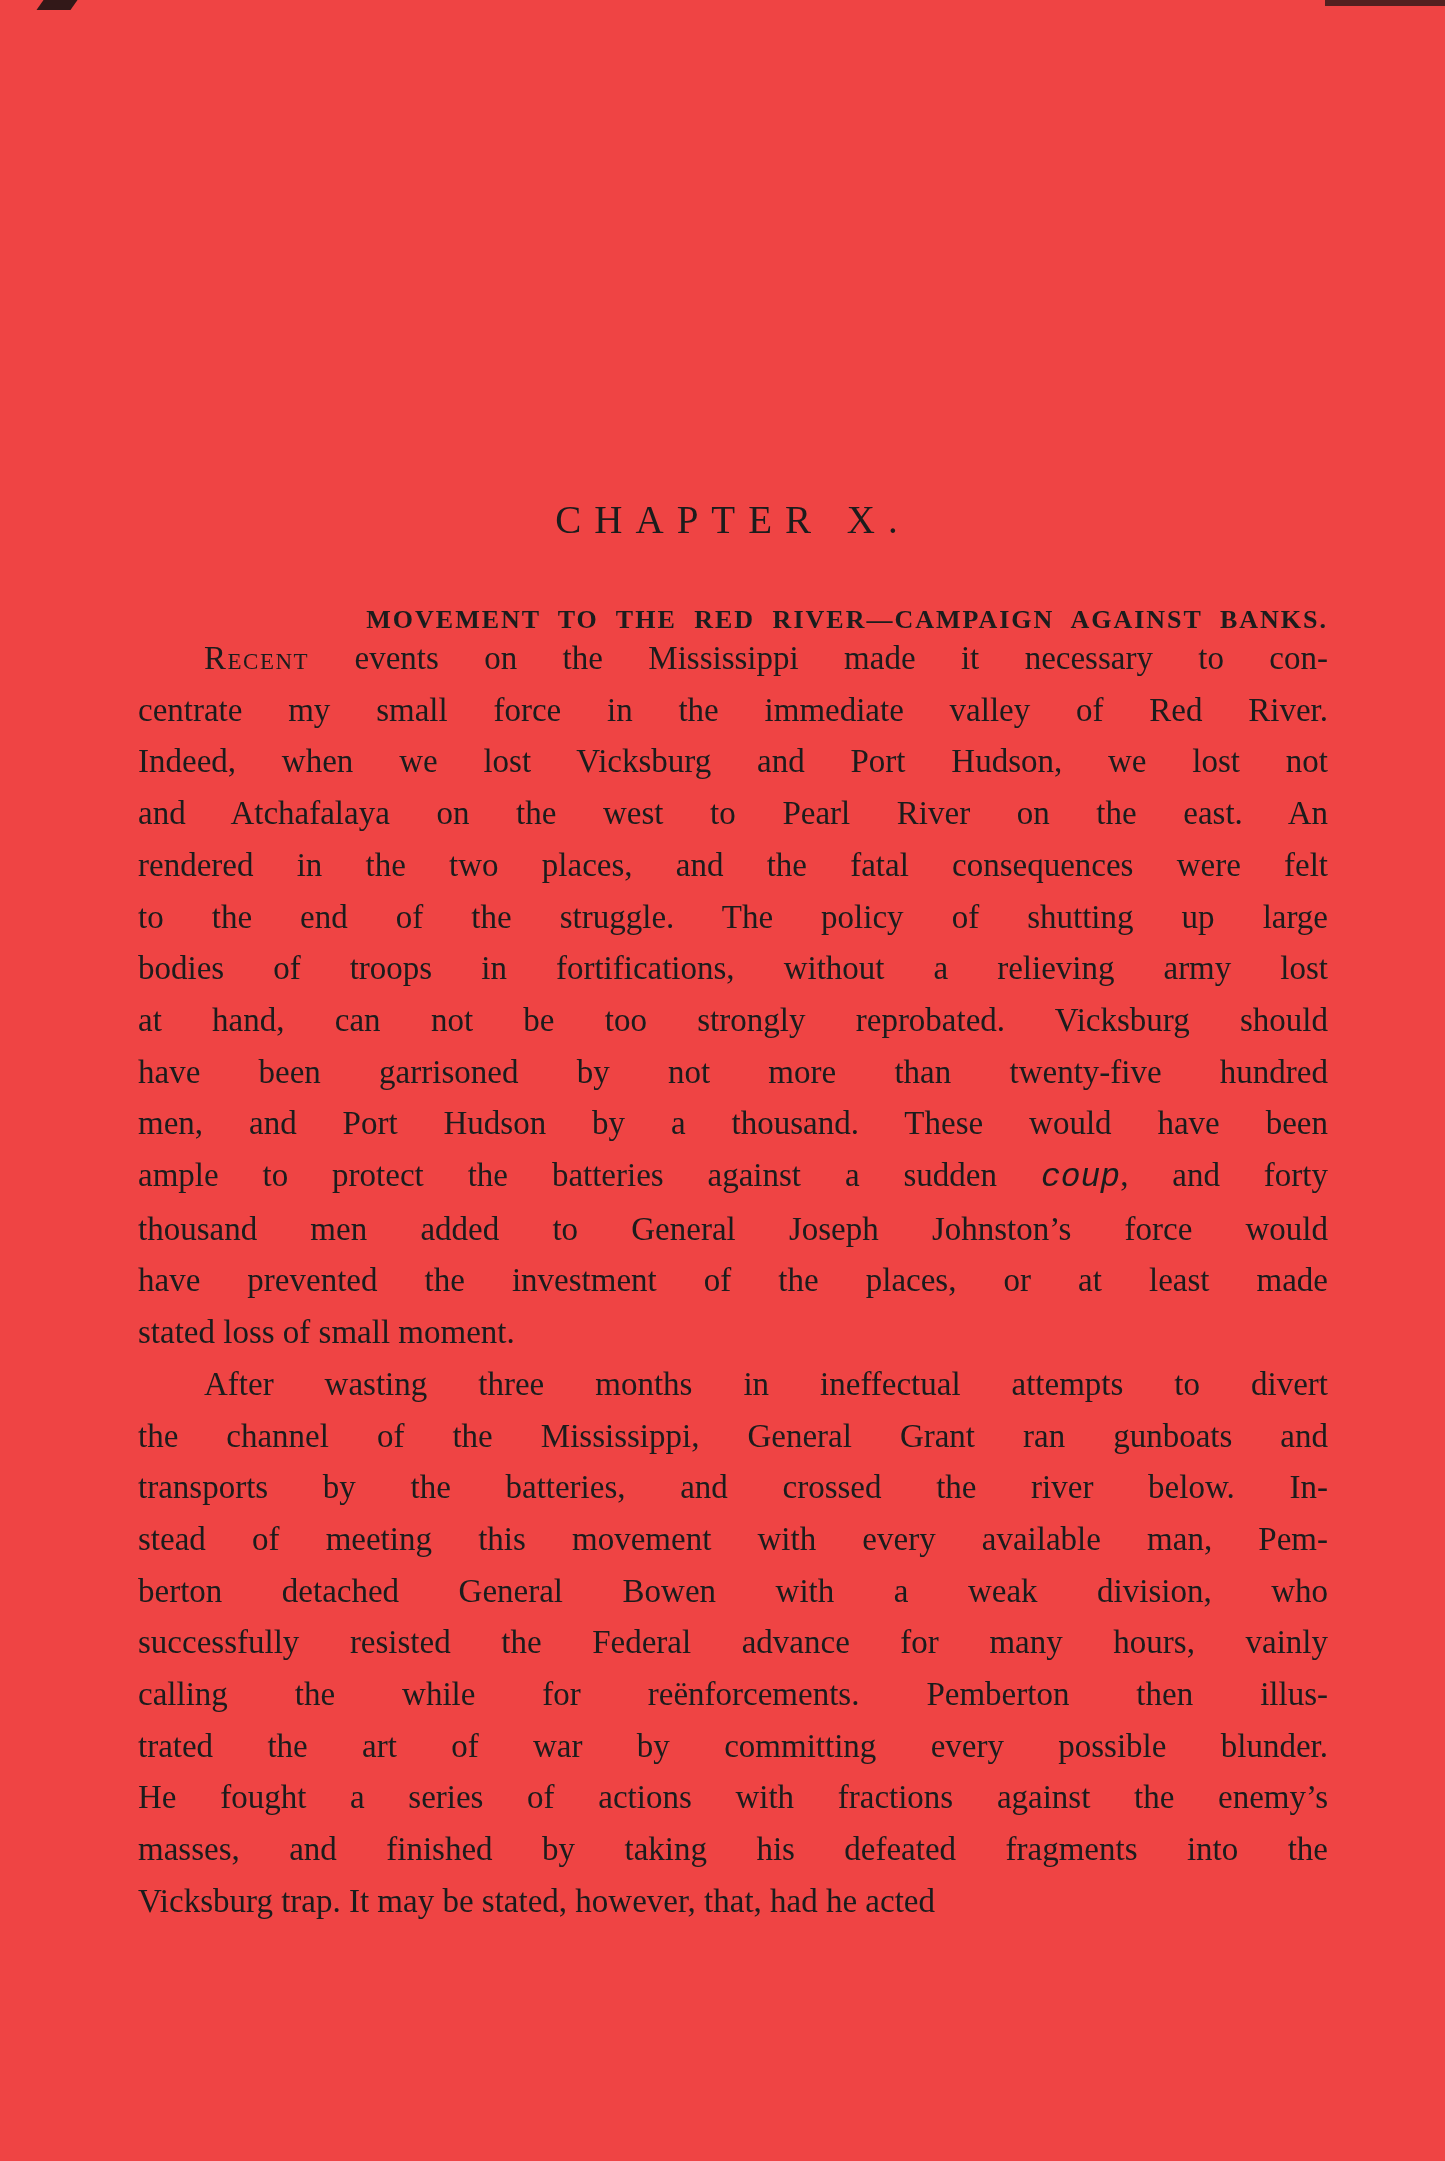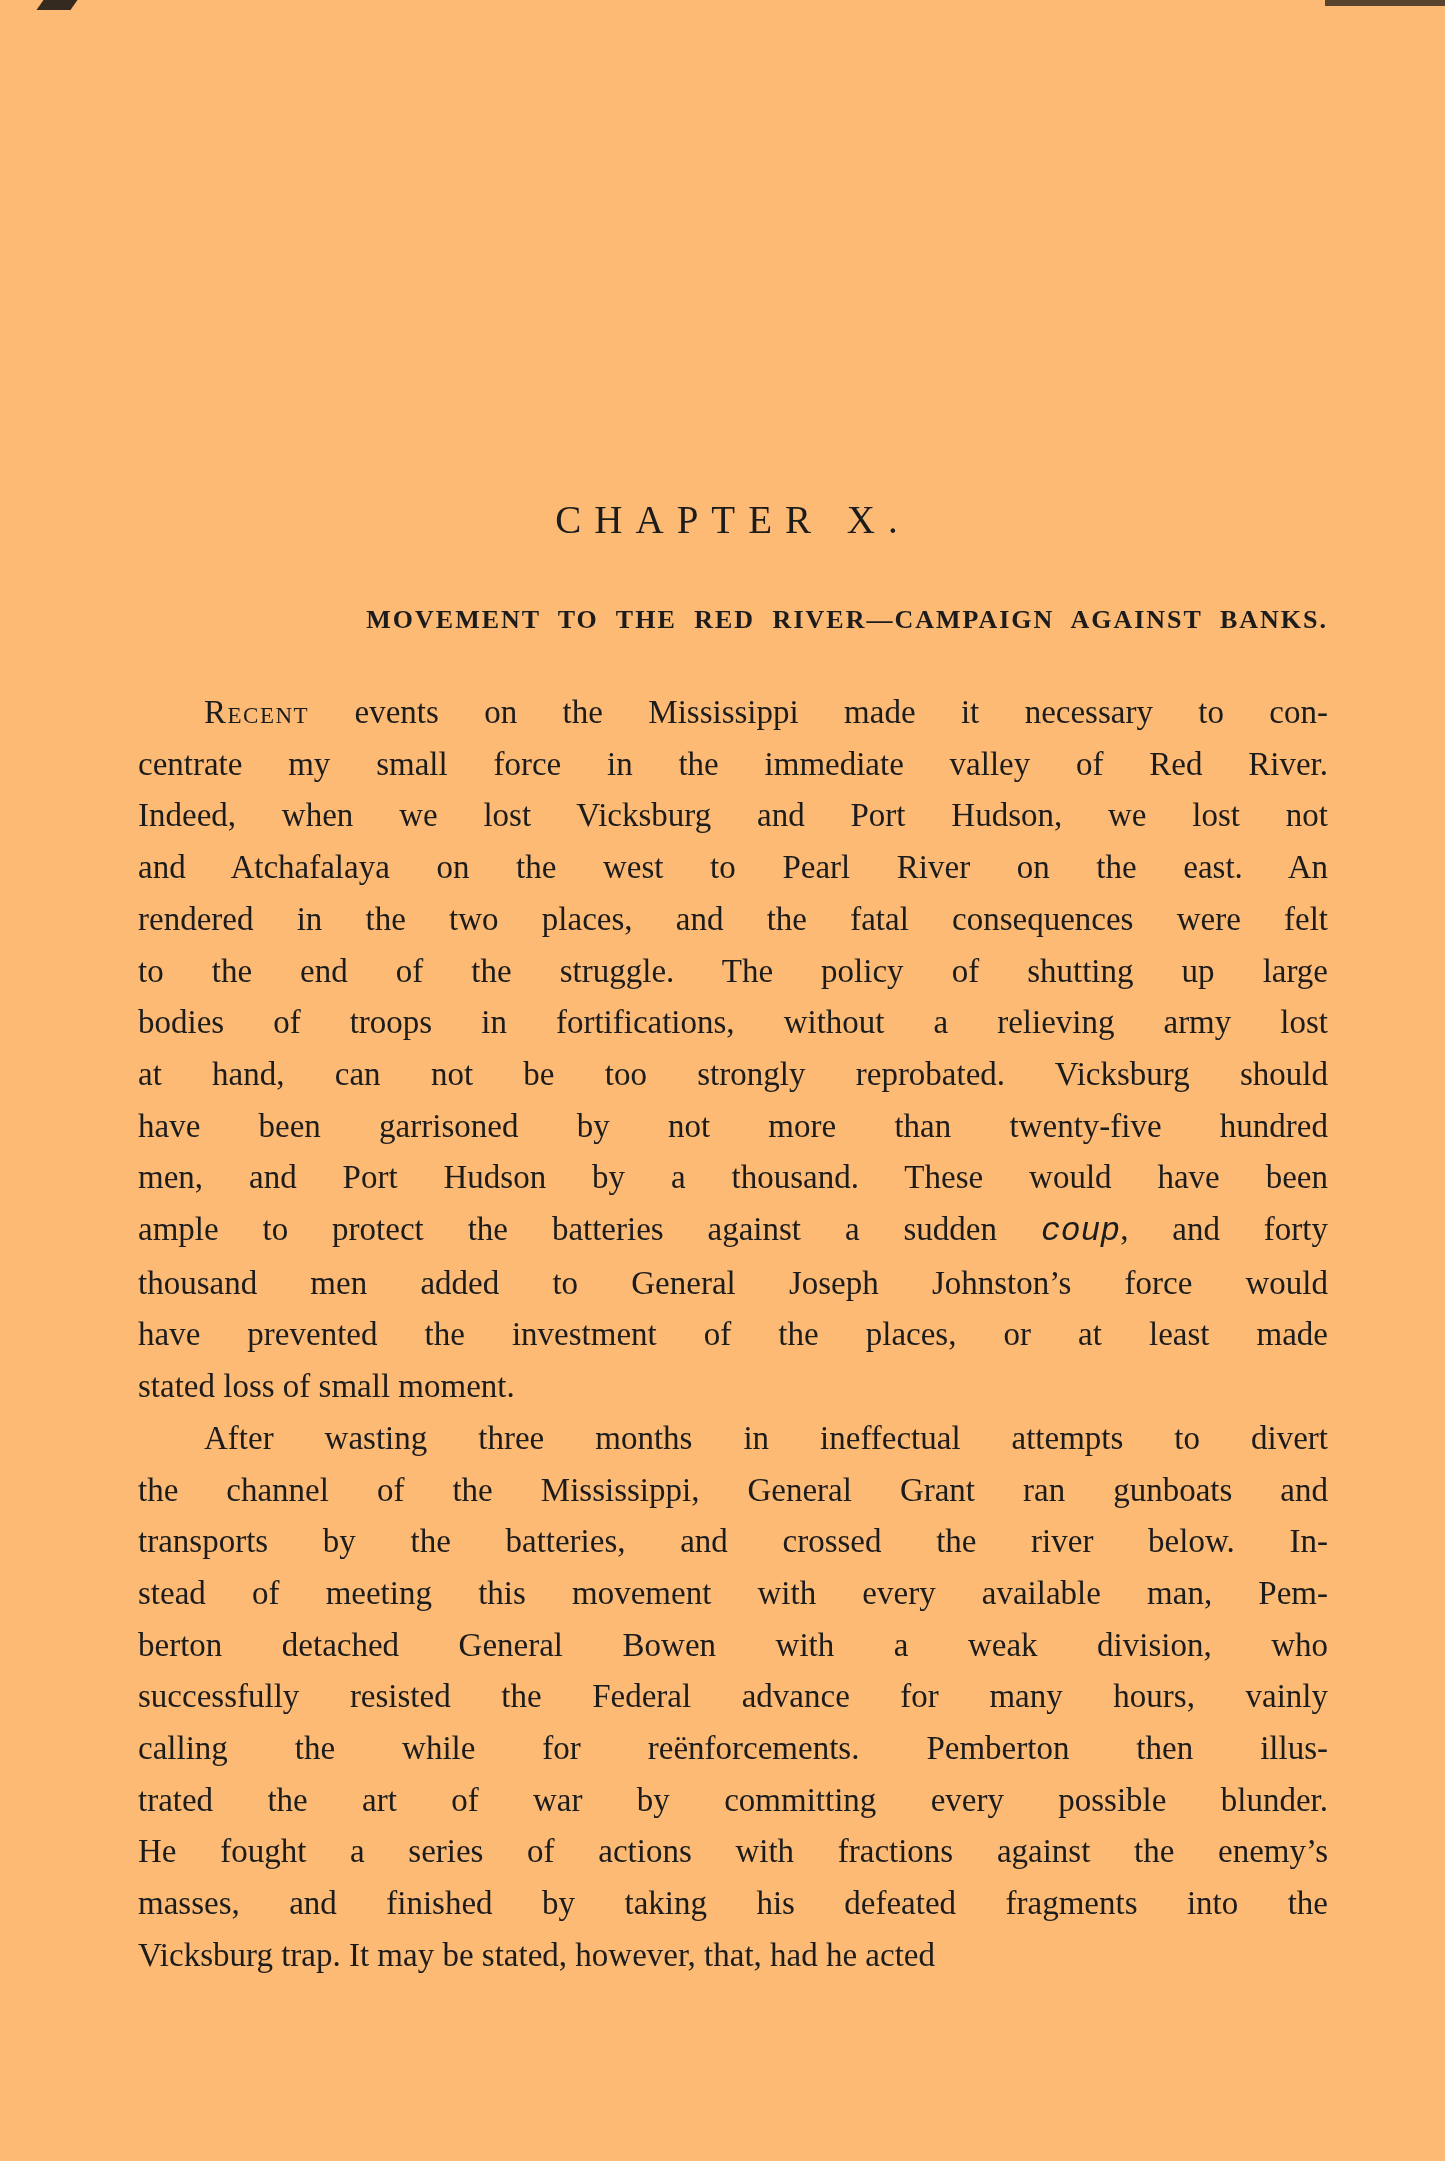--- a/index.html
+++ b/index.html
@@ -2,21 +2,21 @@
 <html><head>
 <meta charset="utf-8">
 <style>
   html, body { margin: 0; padding: 0; }
   body { background: #d9d9d6; }
 
   .page {
     position: relative;
     width: 1445px;
     height: 2161px;
-    background: #fdba74;
+    background: #ef4444;
     overflow: hidden;
     font-family: "Liberation Serif", serif;
     color: #1c1c1c;
     margin: 0 auto;
   }
 
   .artifact { position: absolute; background: #111; }
   .artifact-tl {
     left: 40px; top: 0;
     width: 34px; height: 10px;
@@ -49,21 +49,20 @@
     margin: 68px 0 0 0;
     font-size: 26px;
     line-height: 1;
     font-weight: bold;
     text-align: right;
     letter-spacing: 2px;
     word-spacing: 9px;
   }
 
   .body-text {
-    margin-top: 54px;
     font-size: 33px;
     line-height: 51.7px;
   }
 
   .paragraph { margin: 0; }
 
   .line {
     text-align: justify;
     text-align-last: justify;
     white-space: normal;

